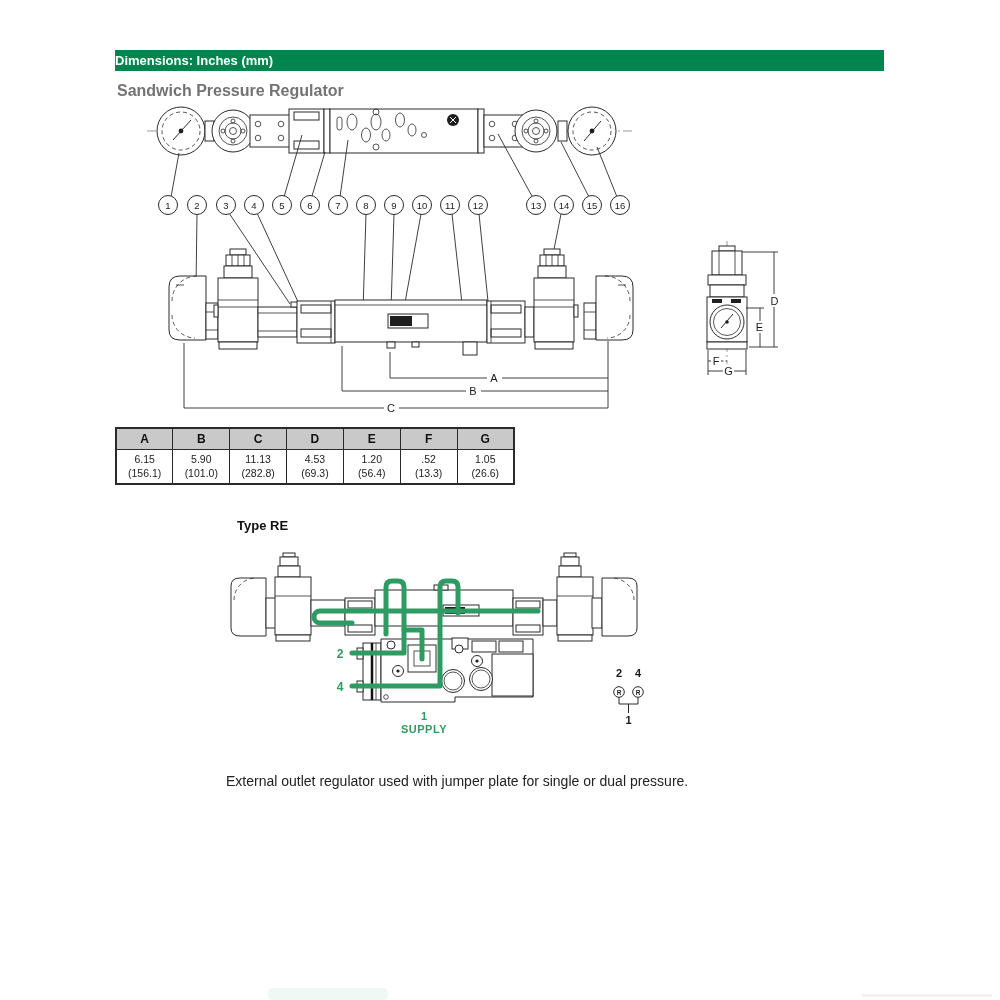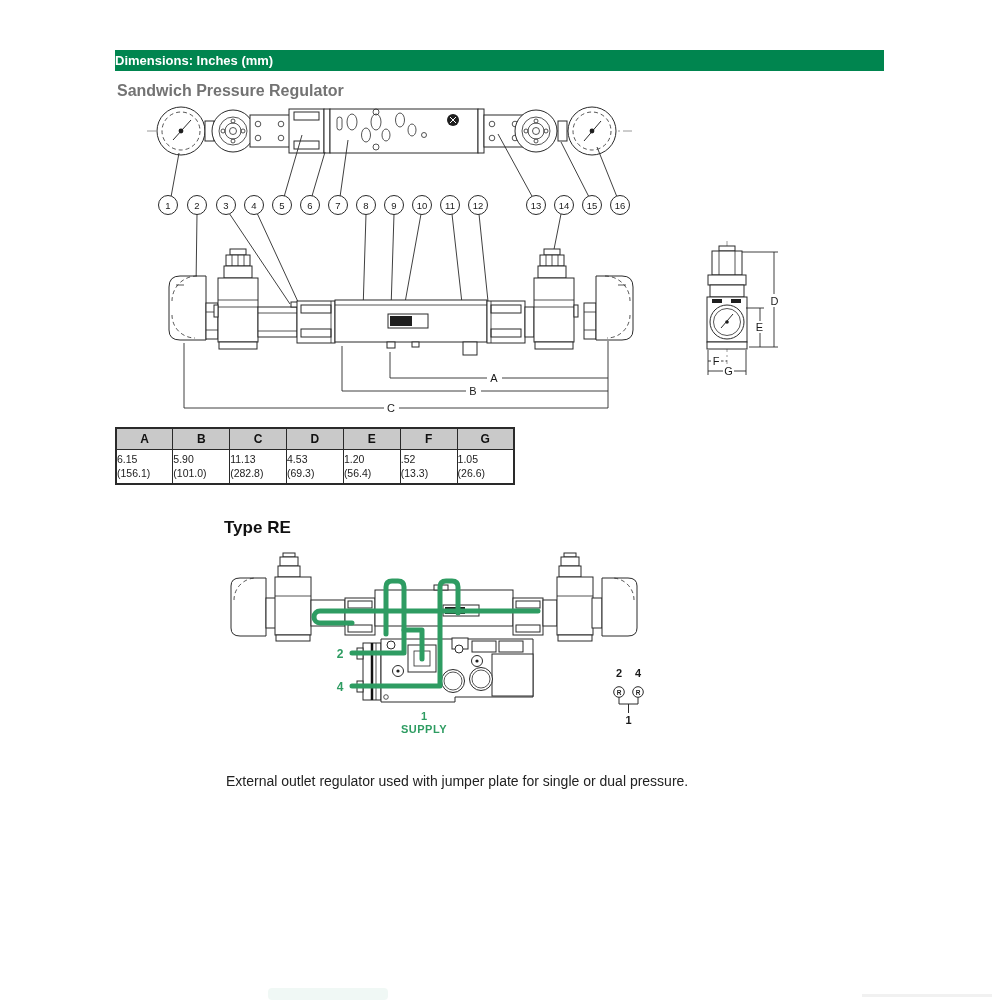--- a/index.html
+++ b/index.html
@@ -3,40 +3,40 @@
 <meta charset="utf-8">
 <style>
   html,body{margin:0;padding:0;background:#fff;}
   .page{position:relative;width:1000px;height:1000px;background:#ffffff;overflow:hidden;
         font-family:"Liberation Sans",sans-serif;}
   .green-bar{position:absolute;left:115px;top:50px;width:769px;height:21px;
              background:#00854F;color:#fff;font-size:13px;font-weight:bold;
              line-height:21px;box-sizing:border-box;}
   .section-title{position:absolute;left:117px;top:82px;font-size:16px;font-weight:bold;
                  color:#737373;margin:0;}
-  .subsection-title{position:absolute;left:224px;top:518px;font-size:17px;font-weight:bold;
+  .subsection-title{position:absolute;left:237px;top:518px;font-size:13px;font-weight:bold;
                  color:#111;margin:0;}
   .caption{position:absolute;left:214px;top:761px;font-size:14px;color:#222;margin:12px;}
   svg{position:absolute;}
   .ln{fill:none;stroke:#2a2a2a;stroke-width:1;}
   .fw{fill:#ffffff;stroke:#2a2a2a;stroke-width:1;}
   .thin{fill:none;stroke:#2a2a2a;stroke-width:0.8;}
   .dash{stroke-dasharray:4 3;}
   .cline{fill:none;stroke:#808080;stroke-width:0.8;stroke-dasharray:9 3 2 3;}
   .dk{fill:#1f1f1f;stroke:none;}
   .ldr{fill:none;stroke:#2a2a2a;stroke-width:0.9;}
   .dim{fill:none;stroke:#2a2a2a;stroke-width:0.9;}
   .txt{fill:#1a1a1a;font-family:"Liberation Sans",sans-serif;}
   .green{fill:none;stroke:#2E9C62;stroke-width:5;stroke-linejoin:round;stroke-linecap:round;}
   .gtxt{fill:#2E9C62;font-family:"Liberation Sans",sans-serif;font-weight:bold;}
   table.dims{position:absolute;left:115px;top:427px;width:400px;border-collapse:collapse;
              border:2px solid #2a2a2a;table-layout:fixed;}
   table.dims th{background:#C9C9C9;border:1px solid #2a2a2a;font-size:12px;font-weight:bold;
              padding:3px 0;color:#111;}
-  table.dims td{border:1px solid #2a2a2a;font-size:10.5px;color:#222;
+  table.dims td{border:1px solid #2a2a2a;font-size:10.5px;text-align:center;color:#222;
              padding:3px 0;line-height:1.3;}
   .artifact{position:absolute;}
 </style>
 </head>
 <body>
 
 <div class="page">
 
   <div class="green-bar">
     <span>Dimensions: Inches (mm)</span>

